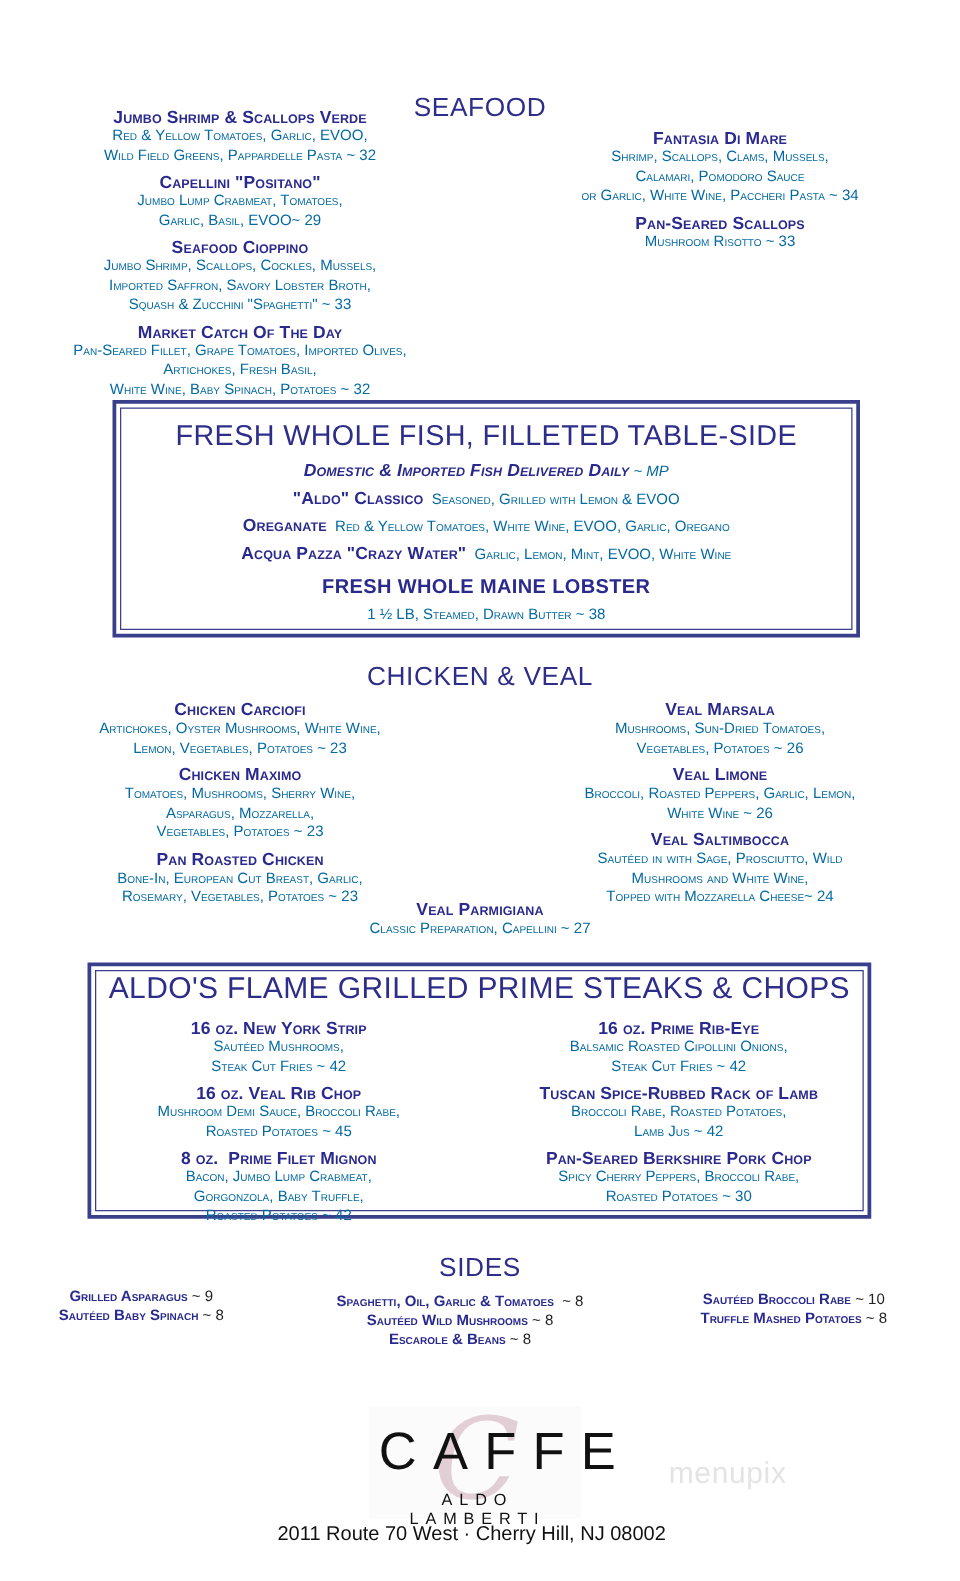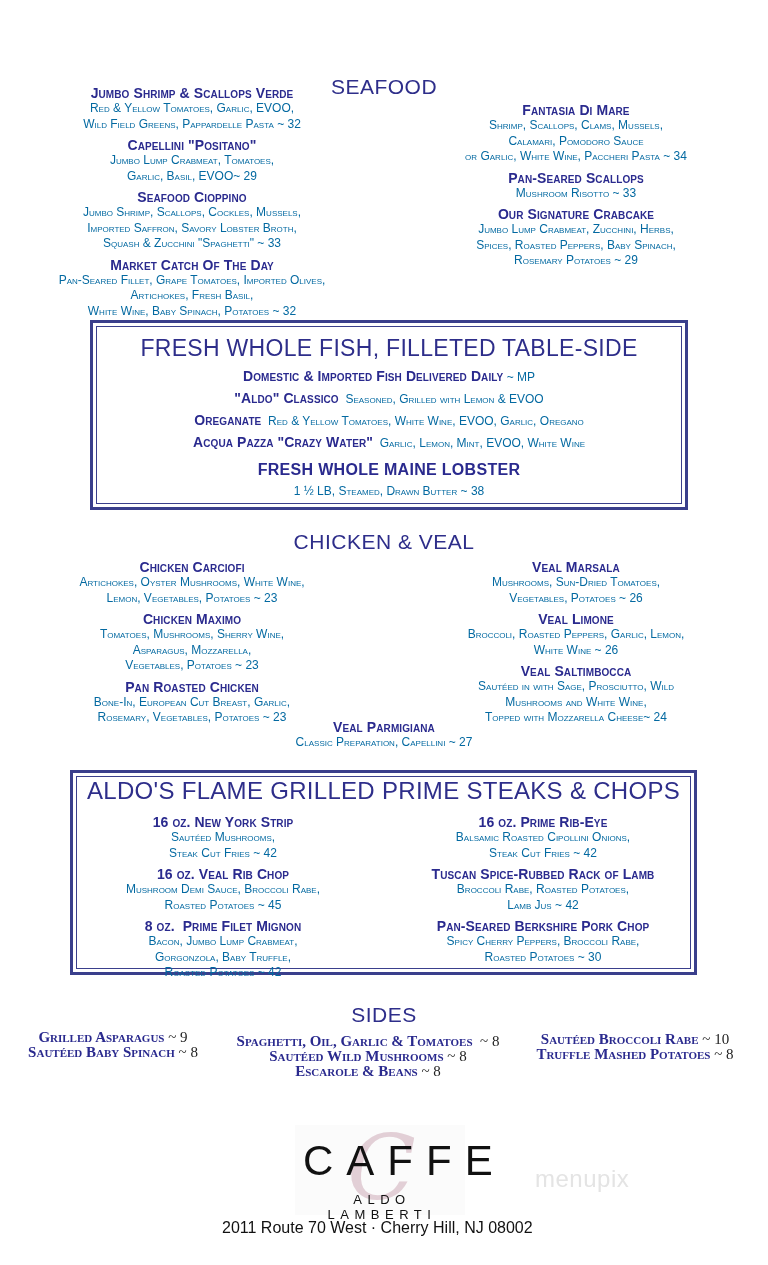--- a/index.html
+++ b/index.html
@@ -33,21 +33,21 @@
     position: absolute; left: 0; right: 0; text-align: center;
     color: #2e2e8a; font-size: 23px; letter-spacing: 0.3px;
   }
   .fish-line {
     position: absolute; left: 0; right: 0; text-align: center;
     font-variant: small-caps; font-size: 13.5px;
   }
   .fish-line .name { display: inline; }
   .fish-line .desc { display: inline; }
   .sides-col { position: absolute; text-align: center; }
-  .side-line { font-size: 15px; line-height: 15px; font-variant: small-caps; font-family: Liberation Serif, serif; }
+  .side-line { font-size: 12px; line-height: 15px; font-variant: small-caps; }
   .side-line .sname { color: #2a2a8e; font-weight: bold; }
   .side-line .sprice { color: #222; }
   .logo {
     position: absolute; left: 295px; top: 1125px; width: 170px; height: 90px;
     background: #fbfbfb;
   }
   .logo-c {
     position: absolute; left: 52px; top: -2px; font-family: "DejaVu Serif", serif;
     font-style: italic; font-size: 90px; color: #e2cfd6; line-height: 90px;
   }
@@ -103,32 +103,26 @@
   <div class="item">
     <div class="name">Fantasia Di Mare</div>
     <div class="desc">Shrimp, Scallops, Clams, Mussels,</div>
     <div class="desc">Calamari, Pomodoro Sauce</div>
     <div class="desc">or Garlic, White Wine, Paccheri Pasta ~ 34</div>
   </div>
   <div class="item">
     <div class="name">Pan-Seared Scallops</div>
     <div class="desc">Mushroom Risotto ~ 33</div>
   </div>
-  <div class="item">
-    <div class="name">Our Signature Crabcake</div>
-    <div class="desc">Jumbo Lump Crabmeat, Zucchini, Herbs,</div>
-    <div class="desc">Spices, Roasted Peppers, Baby Spinach,</div>
-    <div class="desc">Rosemary Potatoes ~ 29</div>
-  </div>
 </div>
 
 <div class="box" style="left:90px; top:320px; width:598px; height:190px;">
   <div class="box-inner"></div>
   <div class="box-title" style="top:12px;">FRESH WHOLE FISH, FILLETED TABLE-SIDE</div>
-  <div class="fish-line" style="top:46px;">
+  <div class="fish-line" style="top:46px;font-style:italic;">
     <span class="name">Domestic &amp; Imported Fish Delivered Daily</span><span class="desc"> ~ MP</span>
   </div>
   <div class="fish-line" style="top:68px;">
     <span class="name">"Aldo" Classico</span><span class="desc" style="white-space:pre;">  Seasoned, Grilled with Lemon &amp; EVOO</span>
   </div>
   <div class="fish-line" style="top:90px;">
     <span class="name">Oreganate</span><span class="desc" style="white-space:pre;">  Red &amp; Yellow Tomatoes, White Wine, EVOO, Garlic, Oregano</span>
   </div>
   <div class="fish-line" style="top:112px;">
     <span class="name">Acqua Pazza "Crazy Water"</span><span class="desc" style="white-space:pre;">  Garlic, Lemon, Mint, EVOO, White Wine</span>

